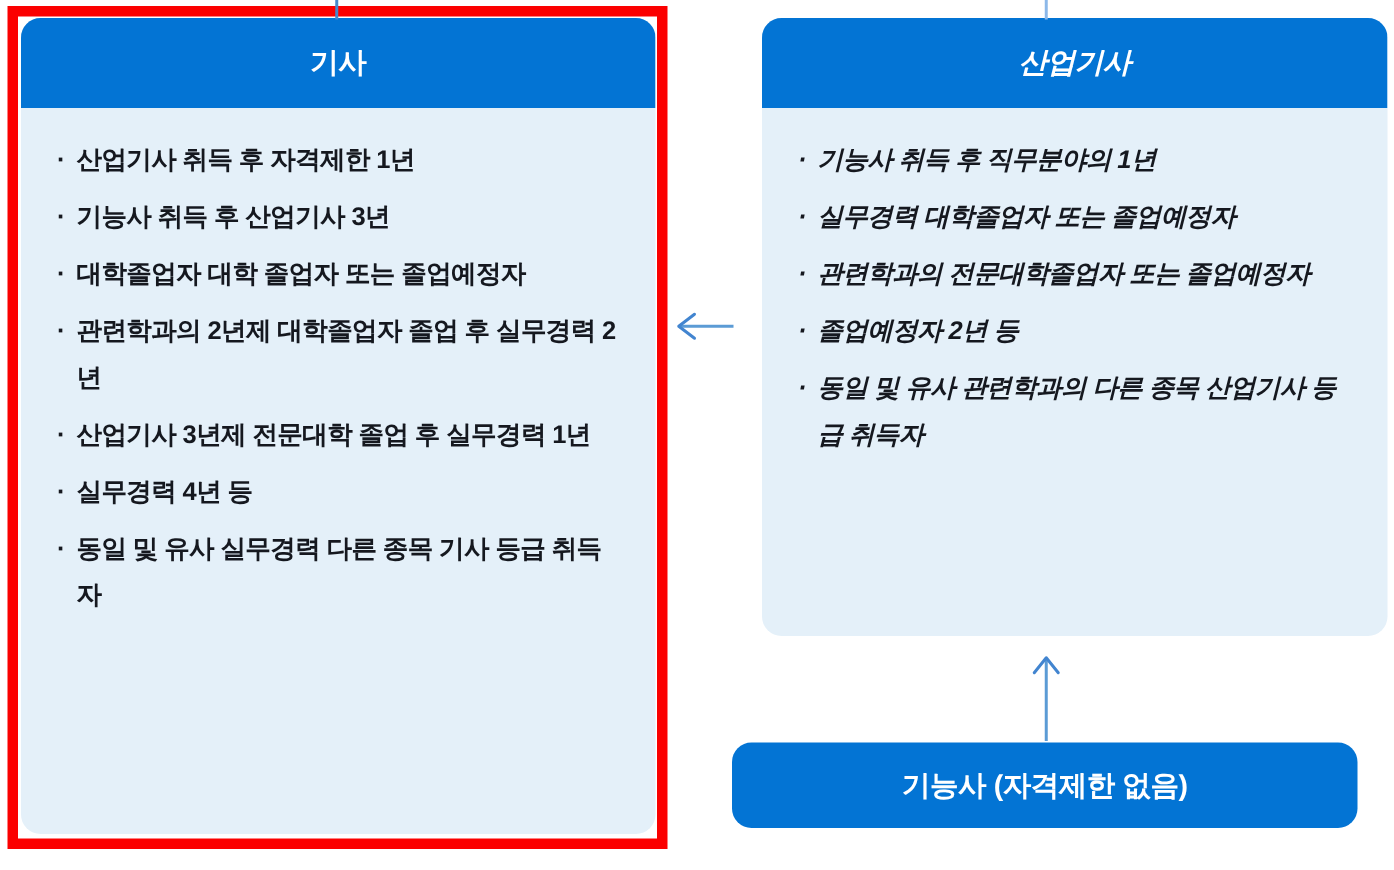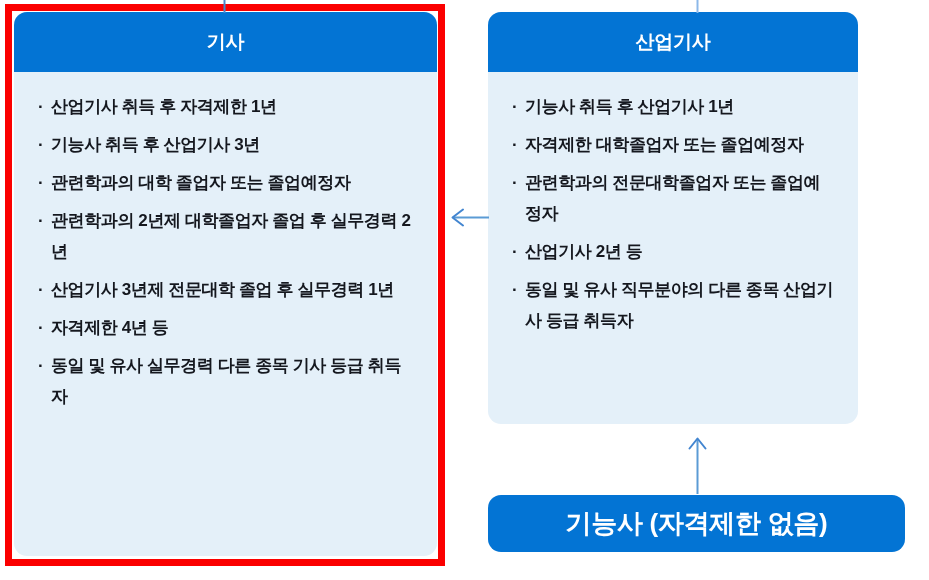--- a/index.html
+++ b/index.html
@@ -36,24 +36,25 @@
     overflow: hidden;
     background: #e4f0f9;
   }
   .panel-engineer {
     left: 14px;
     top: 12px;
     width: 423px;
     height: 544px;
   }
   .panel-industrial {
-    left: 488px;
+    left: 508px;
     top: 12px;
-    width: 370px;
+    width: 417px;
     height: 412px;
+    font-style: italic;
   }
   .panel-header {
     height: 60px;
     background: #0374d4;
     display: flex;
     align-items: center;
     justify-content: center;
     color: #ffffff;
     font-size: 19px;
     font-weight: 700;
@@ -89,21 +90,21 @@
     left: 488px;
     top: 495px;
     width: 417px;
     height: 57px;
     background: #0374d4;
     border-radius: 13px;
     display: flex;
     align-items: center;
     justify-content: center;
     color: #ffffff;
-    font-size: 26px;
+    font-size: 19px;
     font-weight: 700;
     letter-spacing: -0.3px;
   }
 
   
   .connectors {
     position: absolute;
     left: 0;
     top: 0;
     width: 929px;
@@ -134,74 +135,74 @@
           <span class="req-text">산업기사 취득 후 자격제한 1년</span>
         </div>
 
         <div class="req-item">
           <span class="req-bullet">·</span>
           <span class="req-text">기능사 취득 후 산업기사 3년</span>
         </div>
 
         <div class="req-item">
           <span class="req-bullet">·</span>
-          <span class="req-text">관련학과의 대학 졸업자 또는 졸업예정자</span>
+          <span class="req-text">대학졸업자 대학 졸업자 또는 졸업예정자</span>
         </div>
 
         <div class="req-item">
           <span class="req-bullet">·</span>
           <span class="req-text">관련학과의 2년제 대학졸업자 졸업 후 실무경력 2년</span>
         </div>
 
         <div class="req-item">
           <span class="req-bullet">·</span>
           <span class="req-text">산업기사 3년제 전문대학 졸업 후 실무경력 1년</span>
         </div>
 
         <div class="req-item">
           <span class="req-bullet">·</span>
-          <span class="req-text">자격제한 4년 등</span>
+          <span class="req-text">실무경력 4년 등</span>
         </div>
 
         <div class="req-item">
           <span class="req-bullet">·</span>
           <span class="req-text">동일 및 유사 실무경력 다른 종목 기사 등급 취득자</span>
         </div>
       </div>
   </div>
 
   <div class="panel panel-industrial">
     <div class="panel-header">
       <span>산업기사</span>
     </div>
     <div class="panel-body">
 
         <div class="req-item">
           <span class="req-bullet">·</span>
-          <span class="req-text">기능사 취득 후 산업기사 1년</span>
-        </div>
-
-        <div class="req-item">
-          <span class="req-bullet">·</span>
-          <span class="req-text">자격제한 대학졸업자 또는 졸업예정자</span>
+          <span class="req-text">기능사 취득 후 직무분야의 1년</span>
+        </div>
+
+        <div class="req-item">
+          <span class="req-bullet">·</span>
+          <span class="req-text">실무경력 대학졸업자 또는 졸업예정자</span>
         </div>
 
         <div class="req-item">
           <span class="req-bullet">·</span>
           <span class="req-text">관련학과의 전문대학졸업자 또는 졸업예정자</span>
         </div>
 
         <div class="req-item">
           <span class="req-bullet">·</span>
-          <span class="req-text">산업기사 2년 등</span>
-        </div>
-
-        <div class="req-item">
-          <span class="req-bullet">·</span>
-          <span class="req-text">동일 및 유사 직무분야의 다른 종목 산업기사 등급 취득자</span>
+          <span class="req-text">졸업예정자 2년 등</span>
+        </div>
+
+        <div class="req-item">
+          <span class="req-bullet">·</span>
+          <span class="req-text">동일 및 유사 관련학과의 다른 종목 산업기사 등급 취득자</span>
         </div>
       </div>
   </div>
 
   <div class="craftsman-node">
     <span>기능사 (자격제한 없음)</span>
   </div>
 
   <svg class="connectors" viewBox="0 0 929 580" xmlns="http://www.w3.org/2000/svg">
 

